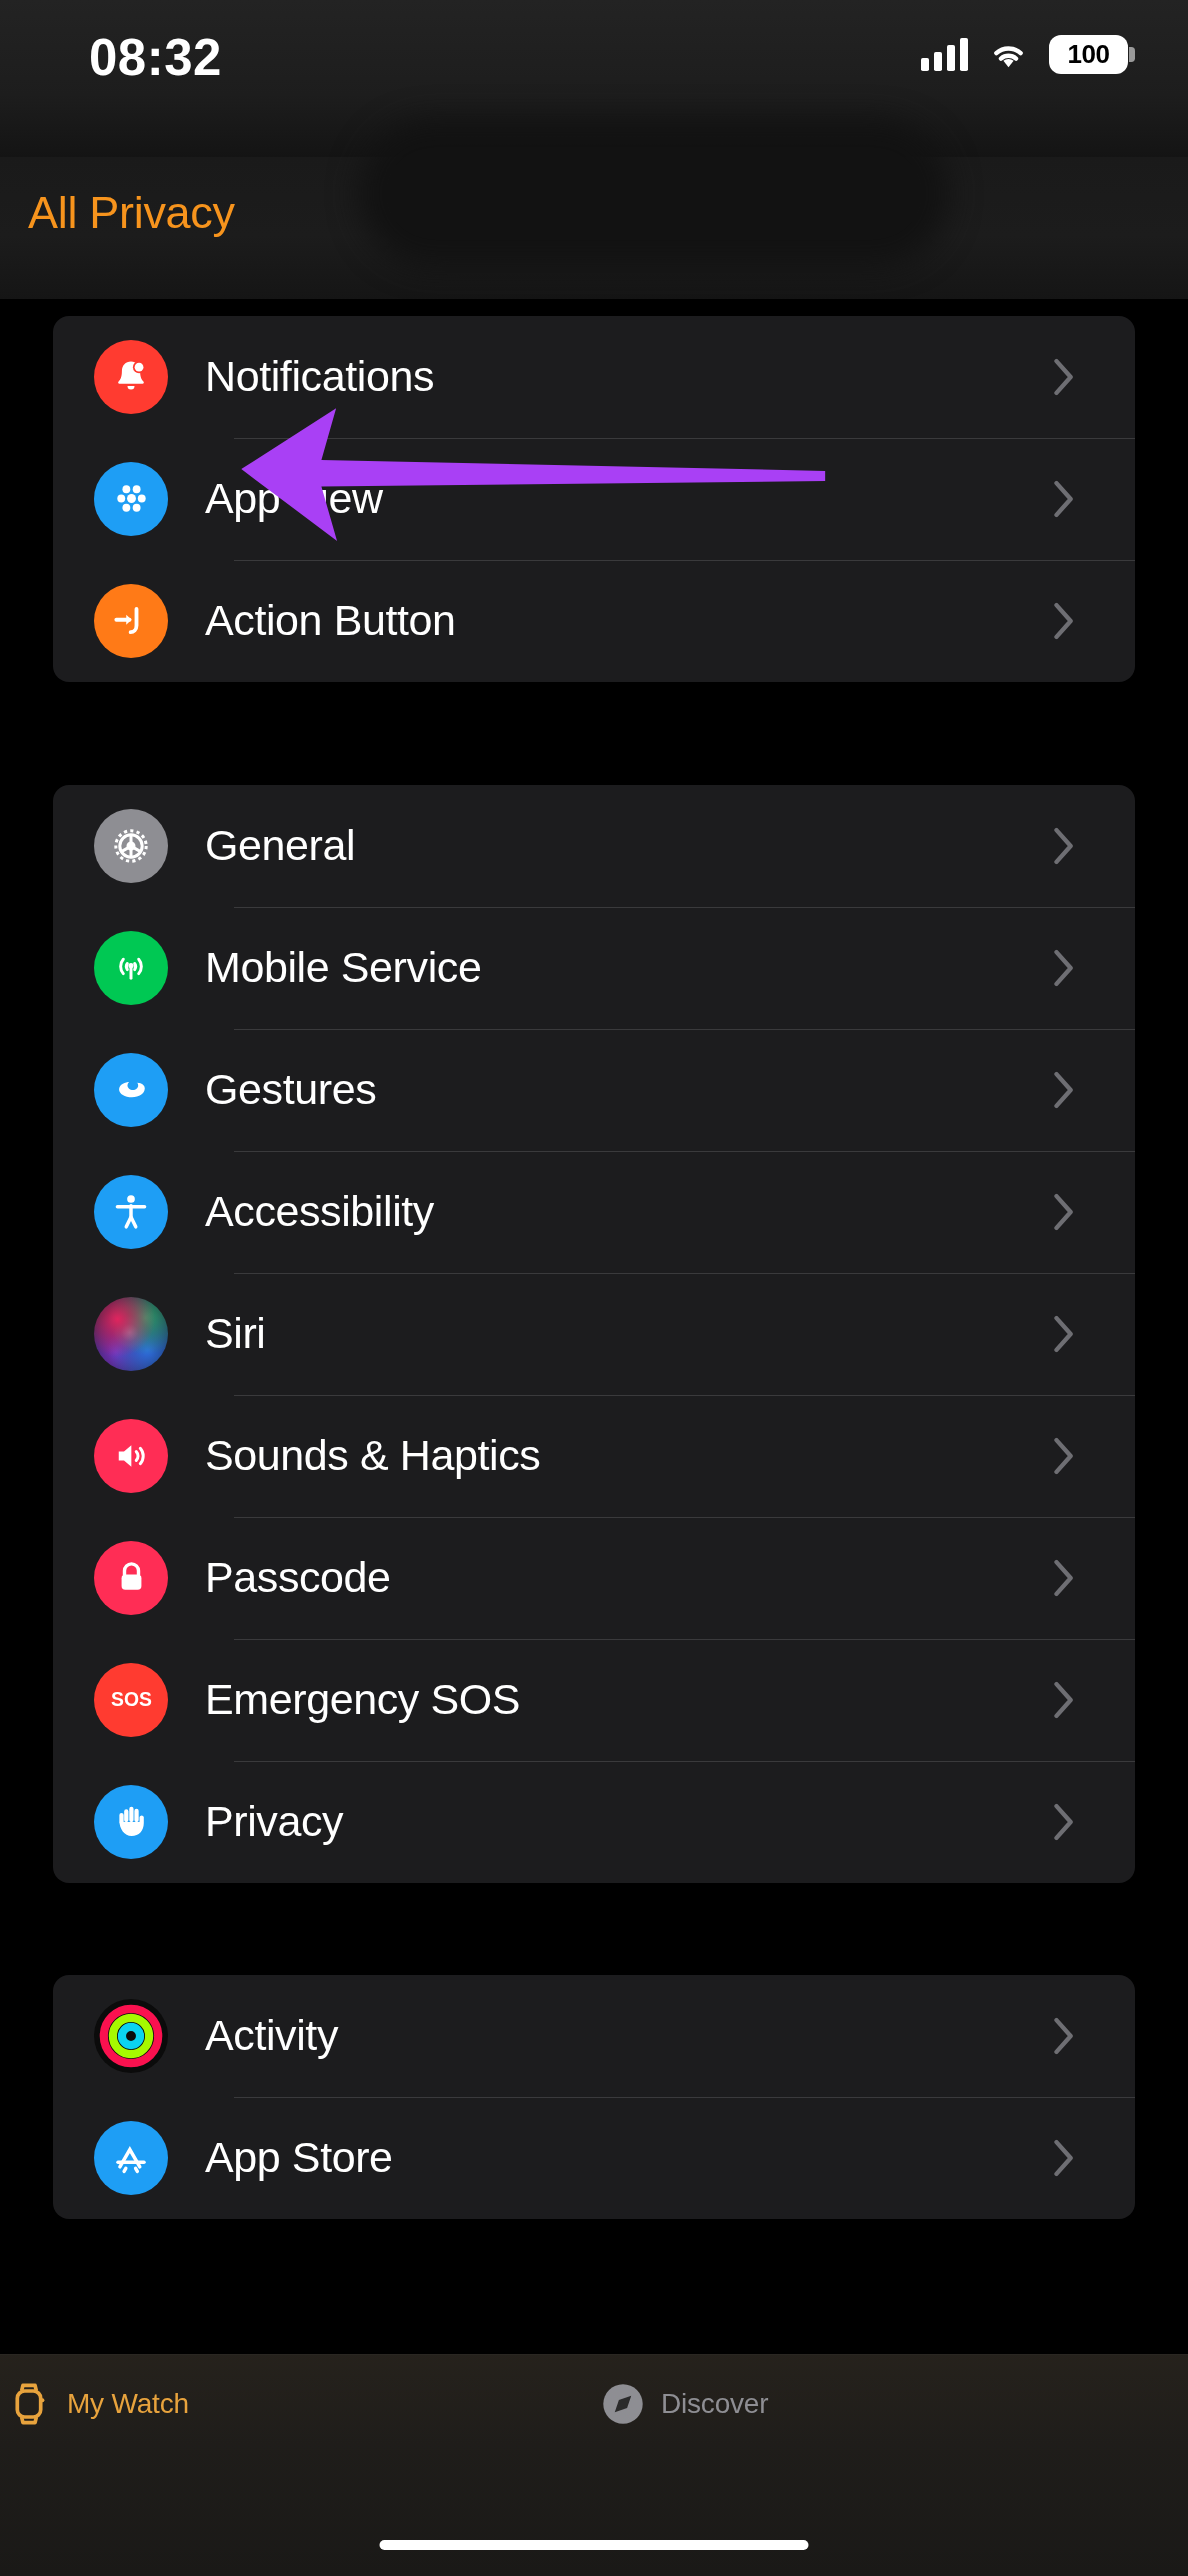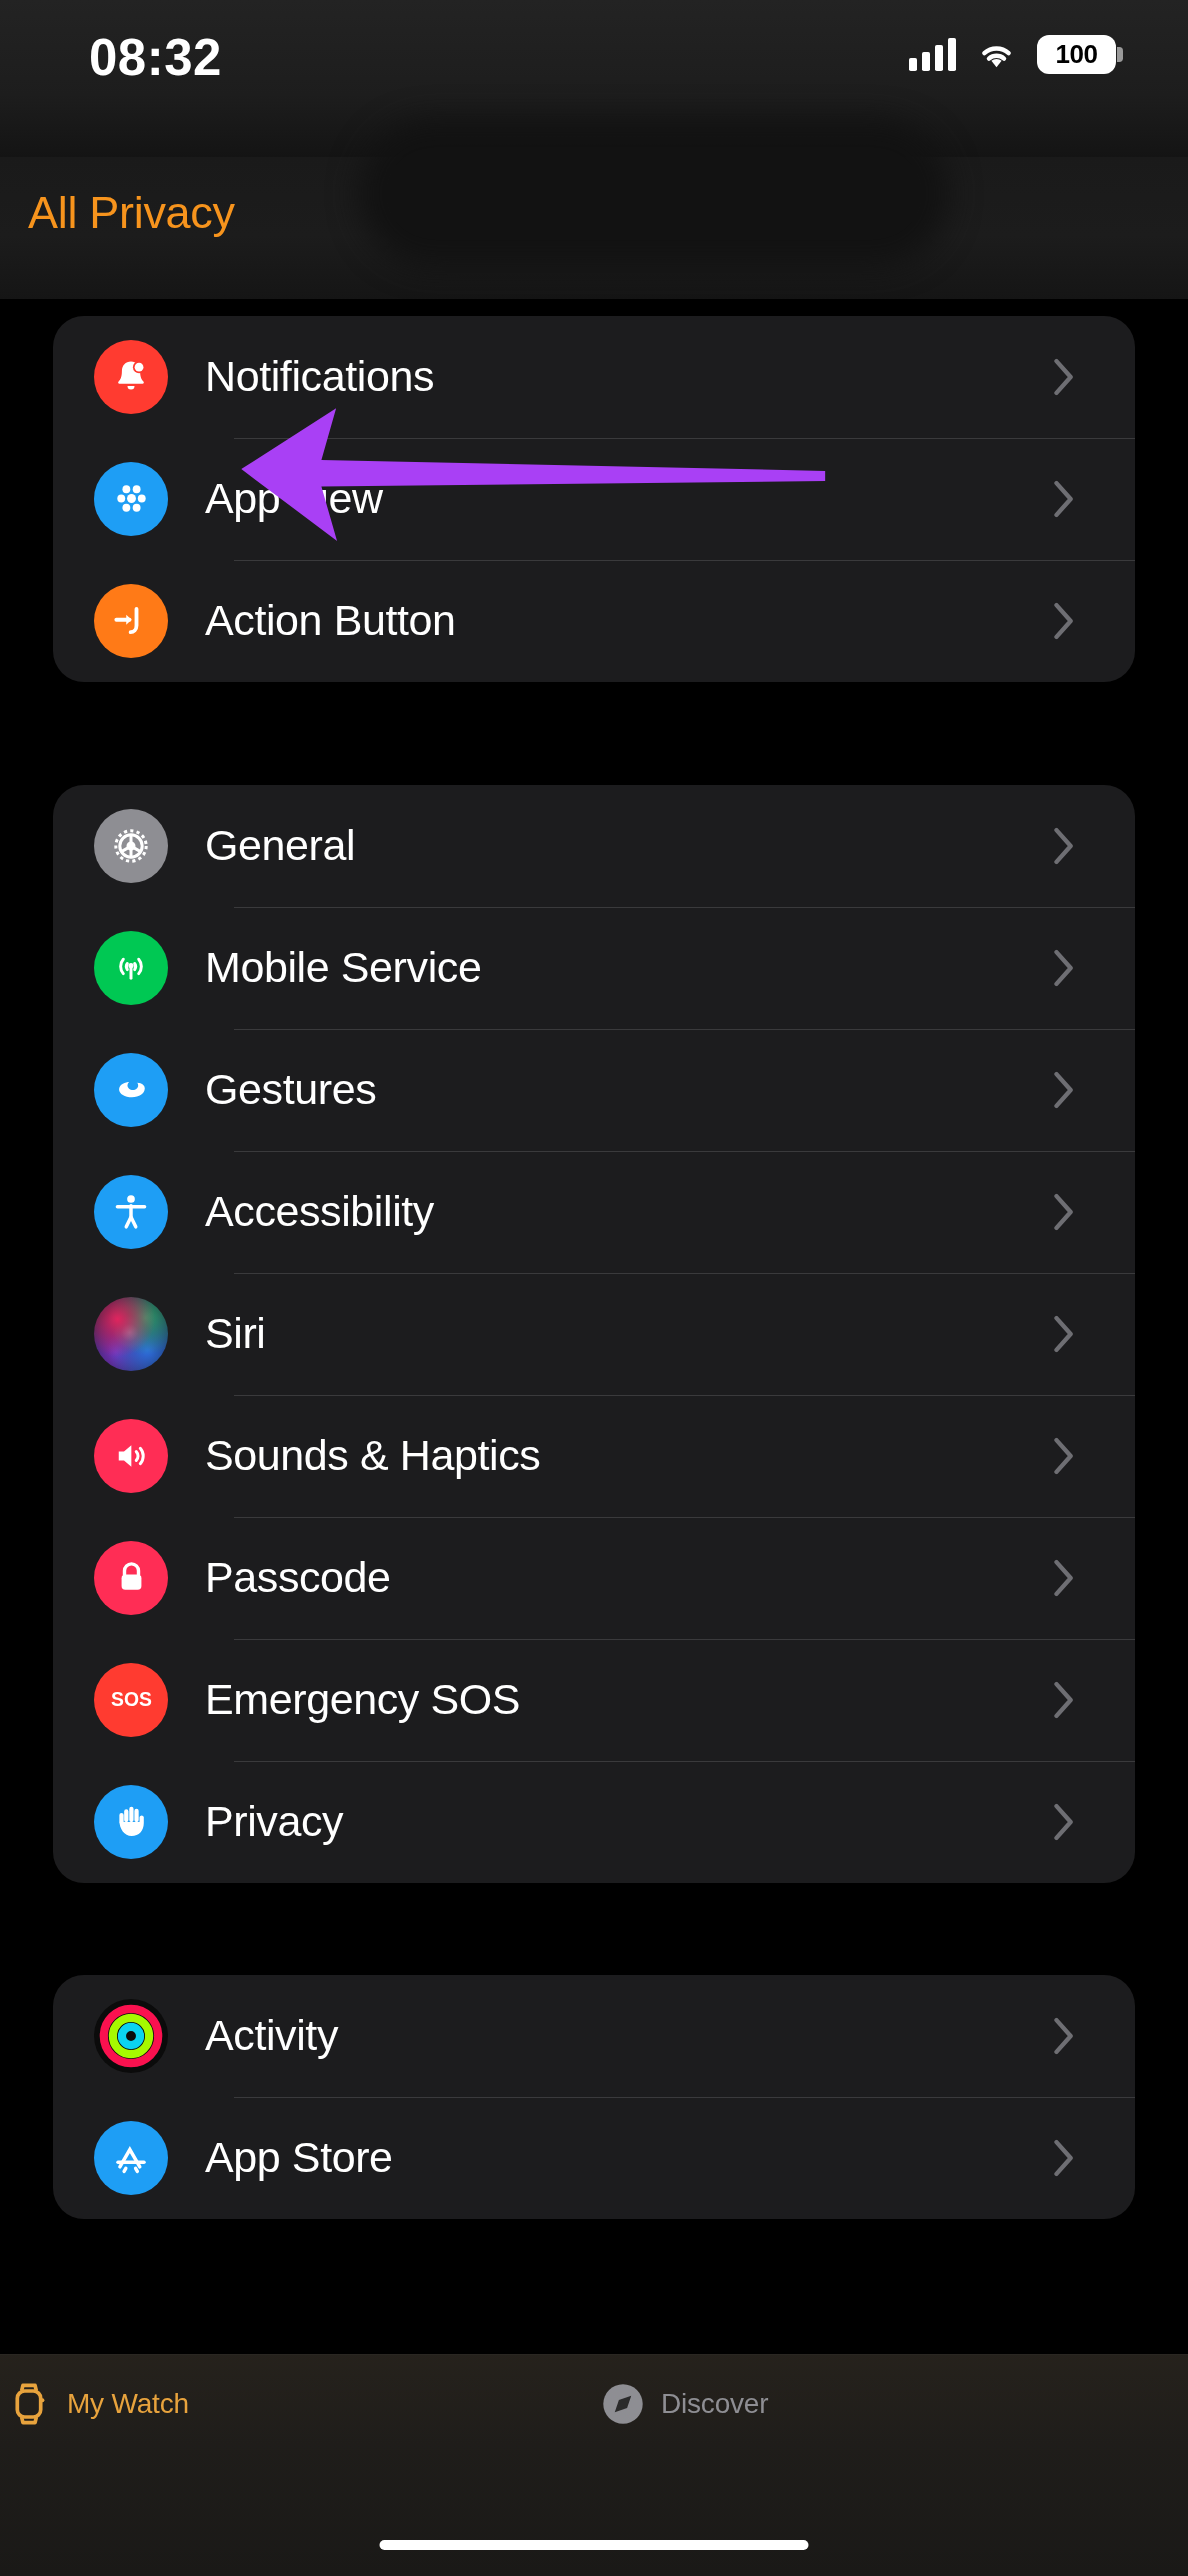--- a/index.html
+++ b/index.html
@@ -15,21 +15,21 @@
   
   .statusbar{
     position:absolute; top:0; left:0; width:1188px; height:157px;
     background:linear-gradient(180deg,#232323 0%,#1d1d1d 60%,#141414 100%);
   }
   .sb-time{
     position:absolute; left:89px; top:28px;
     color:#fff; font-size:51px; font-weight:600; letter-spacing:0.5px;
   }
   .sb-right{
-    position:absolute; right:72px; top:35px;
+    position:absolute; right:60px; top:35px;
     display:flex; align-items:center; gap:20px;
   }
   .bars{ display:flex; align-items:flex-end; gap:4.6px; height:33px; }
   .bars i{ display:block; width:8.3px; background:#fff; border-radius:1.8px; }
   .bars i:nth-child(1){ height:13px; }
   .bars i:nth-child(2){ height:19.3px; }
   .bars i:nth-child(3){ height:26px; }
   .bars i:nth-child(4){ height:33px; }
   .wifi{ width:41px; height:31px; }
   .batt{
@@ -60,21 +60,21 @@
 
   
   .content{
     position:absolute; top:299px; left:0; width:1188px; height:2055px;
     background:#000; overflow:hidden;
   }
 
   .group{
     margin:0 53px 0 53px;
     background:#1C1C1E;
-    border-radius:31px;
+    border-radius:16px;
     overflow:hidden;
   }
   .g-gap-lg{ height:103px; }
   .g-gap-sm{ height:92px; }
   .g-top{ height:16.6px; }
 
   .row{
     position:relative; display:flex; align-items:center;
     height:122px; padding-left:41px;
   }

